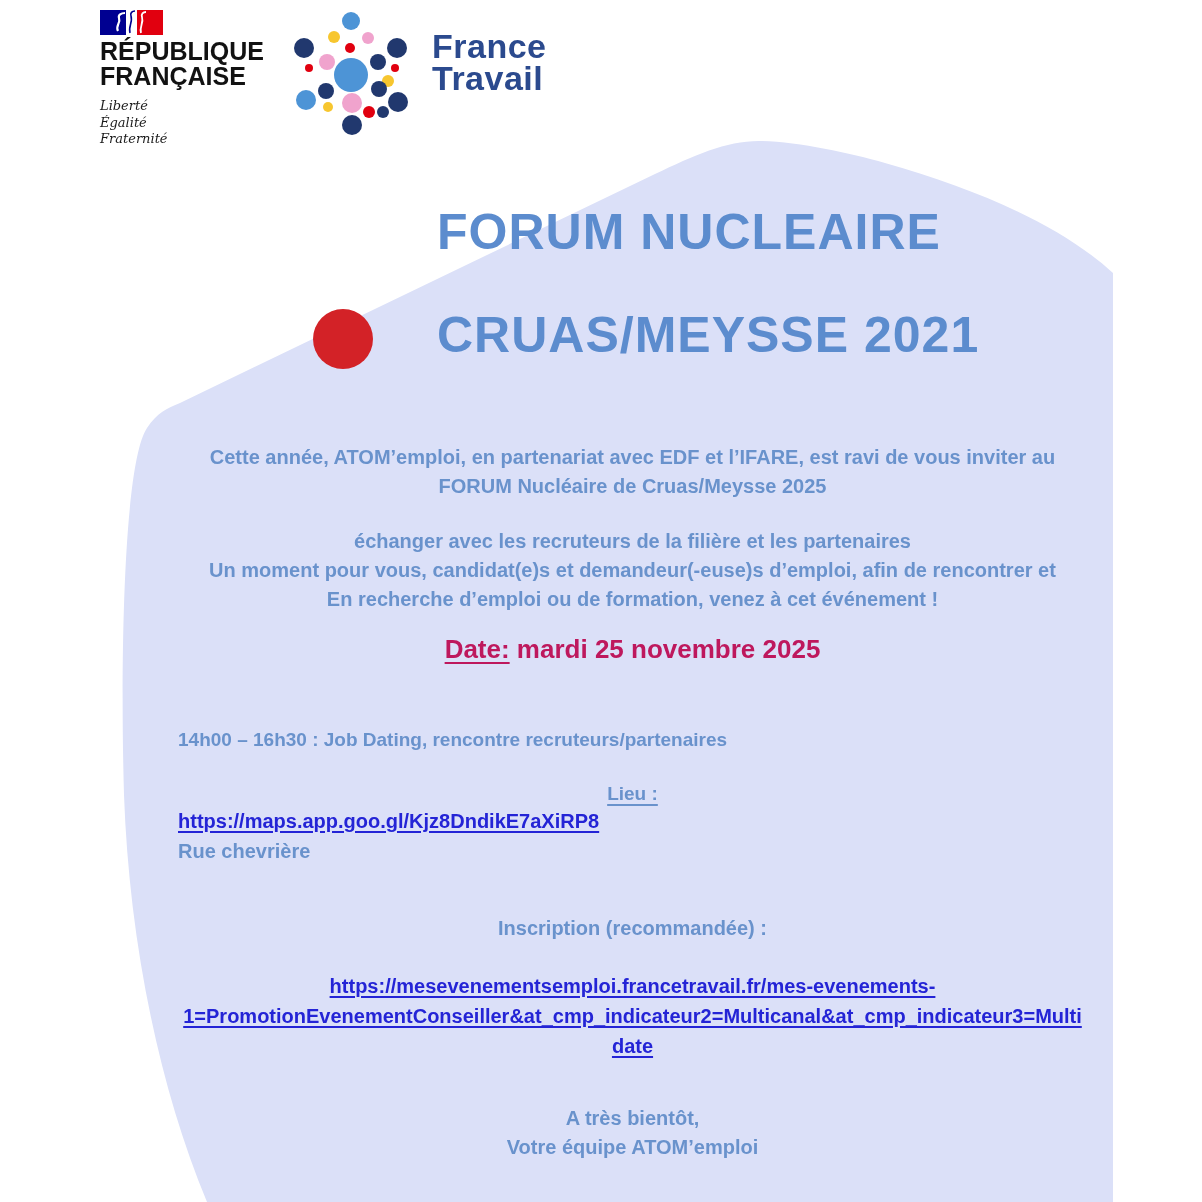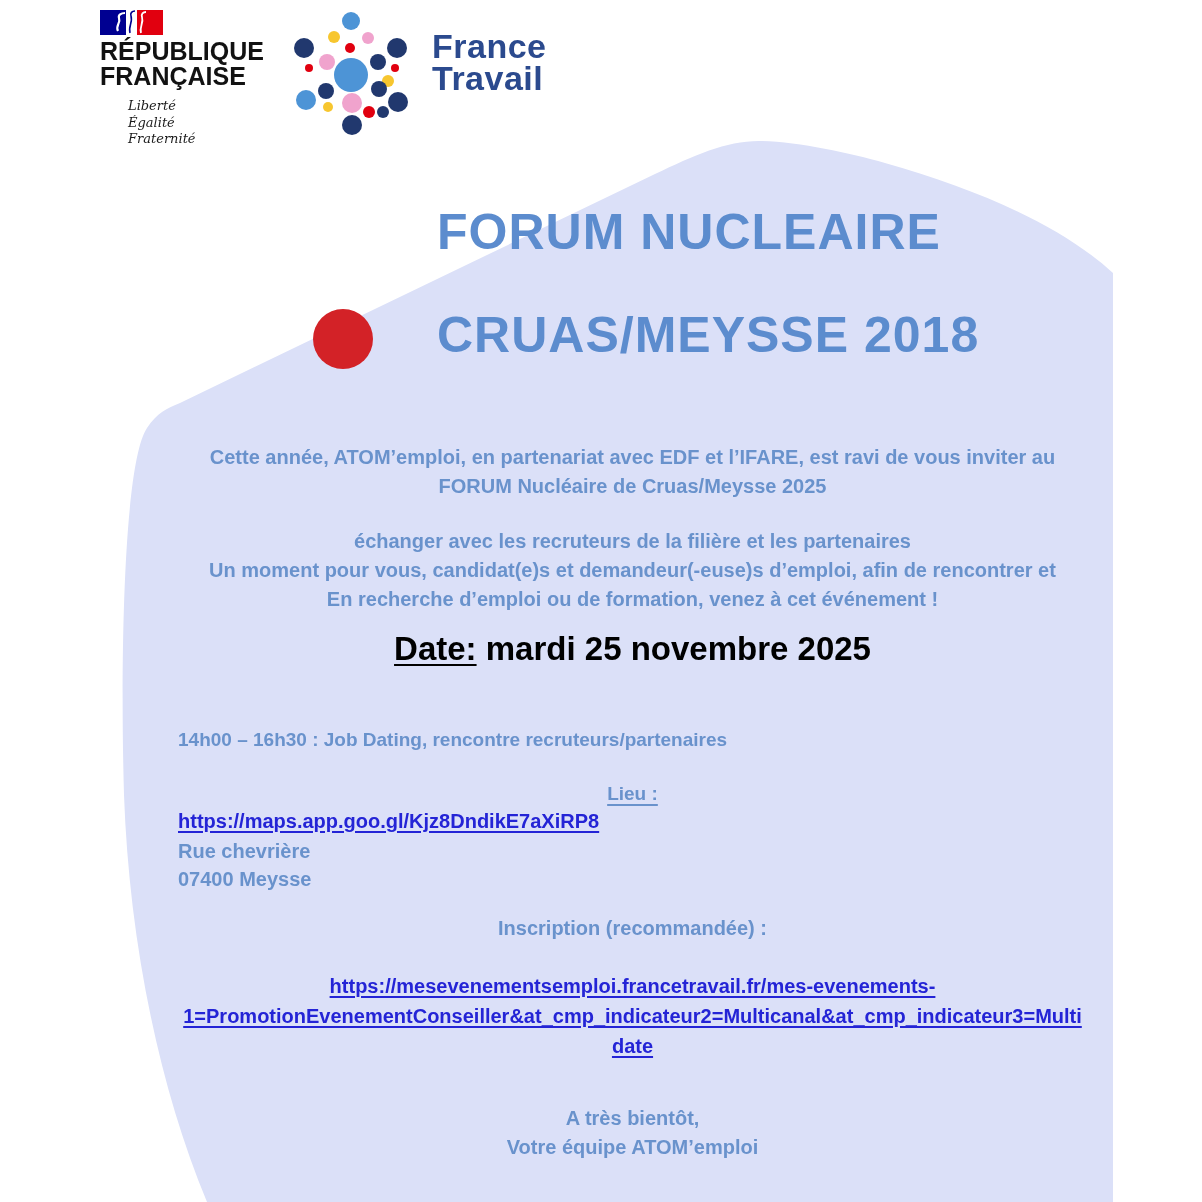--- a/index.html
+++ b/index.html
@@ -6,36 +6,36 @@
   .canvas{
     position:relative;width:1202px;height:1202px;overflow:hidden;background:#ffffff;
     font-family:"Liberation Sans",sans-serif;
     border-radius:26px;
   }
   .blob-svg{position:absolute;left:0;top:0;width:1202px;height:1202px;}
   
   .rf-logo{position:absolute;left:100px;top:10px;width:190px;}
   .rf-flag{display:block;}
   .rf-name{margin-top:4px;font-size:25px;line-height:25px;font-weight:800;color:#121212;letter-spacing:0px;}
-  .rf-motto{margin-top:9px;font-family:"DejaVu Serif",serif;font-style:italic;font-size:13px;line-height:16.5px;color:#1c1c1c;margin-left:28px;}
+  .rf-motto{margin-top:9px;font-family:"DejaVu Serif",serif;font-style:italic;font-size:13px;line-height:16.5px;color:#1c1c1c;}
   .ft-dots{position:absolute;left:285px;top:5px;width:150px;height:145px;}
   .ft-dot{position:absolute;border-radius:50%;}
   .ft-wordmark{position:absolute;left:432px;top:30px;font-size:34px;line-height:32px;font-weight:700;color:#2b4a8e;letter-spacing:0.5px;}
   
   .bullet{position:absolute;left:313px;top:309px;width:60px;height:60px;border-radius:50%;background:#d32227;}
   .title-line{position:absolute;left:437px;white-space:nowrap;font-size:50px;font-weight:800;color:#5c8cce;letter-spacing:1px;}
   .title-1{top:203px;}
   .title-2{top:306px;}
   
   .col{position:absolute;left:145px;top:0;width:975px;height:1202px;color:#6992cc;font-weight:700;}
   .block{position:absolute;left:0;width:975px;text-align:center;}
   .line{white-space:nowrap;}
   .intro{top:443px;font-size:20px;line-height:29px;}
   .pitch{top:527px;font-size:20px;line-height:29px;}
-  .date{top:632px;font-size:33px;line-height:34px;color:#000000;}
+  .date{top:632px;font-size:26px;line-height:34px;color:#be185d;}
   .h-underline{text-decoration:underline;text-decoration-thickness:2px;text-underline-offset:4px;}
   .programme-h{top:701px;font-size:19px;line-height:23px;}
   .programme-l{top:728px;font-size:19px;line-height:23px;text-align:left;padding-left:33px;box-sizing:border-box;}
   .lieu-h{top:782px;font-size:19px;line-height:23px;}
   .maps{top:809px;font-size:20px;line-height:24px;text-align:left;padding-left:33px;box-sizing:border-box;}
   .addr1{top:839px;font-size:20px;line-height:24px;text-align:left;padding-left:33px;box-sizing:border-box;}
   .addr2{top:867px;font-size:20px;line-height:24px;text-align:left;padding-left:33px;box-sizing:border-box;}
   .inscription-h{top:916px;font-size:20px;line-height:24px;}
   .url{top:971px;font-size:20px;line-height:30px;}
   .closing{top:1104px;font-size:20px;line-height:29px;}
@@ -101,21 +101,21 @@
       <div class="ft-dot" style="left: 92px; top: 101px; height: 12px; width: 12px; background: rgb(33, 56, 110);"></div>
       <div class="ft-dot" style="left: 57px; top: 110px; height: 20px; width: 20px; background: rgb(33, 56, 110);"></div>
     </div>
   <div class="ft-wordmark">
     <div>France</div>
     <div>Travail</div>
   </div>
 
   <div class="bullet"></div>
   <div class="title-line title-1">FORUM NUCLEAIRE</div>
-  <div class="title-line title-2">CRUAS/MEYSSE 2018</div>
+  <div class="title-line title-2">CRUAS/MEYSSE 2021</div>
 
   <div class="col">
 
     <div class="block intro">
       <div class="line">Cette année, ATOM’emploi, en partenariat avec EDF et l’IFARE, est ravi de vous inviter au</div>
       <div class="line">FORUM Nucléaire de Cruas/Meysse 2025</div>
     </div>
 
     <div class="block pitch">
       <div class="line">échanger avec les recruteurs de la filière et les partenaires</div>
@@ -129,21 +129,20 @@
 
     <div class="block programme-l line">14h00 – 16h30 : Job Dating, rencontre recruteurs/partenaires</div>
 
     <div class="block lieu-h">
       <span class="h-underline">Lieu :</span>
     </div>
     <div class="block maps line">
       <a class="link">https://maps.app.goo.gl/Kjz8DndikE7aXiRP8</a>
     </div>
     <div class="block addr1 line">Rue chevrière</div>
-    <div class="block addr2 line">07400 Meysse</div>
 
     <div class="block inscription-h">Inscription (recommandée) :</div>
 
     <div class="block url">
       <a class="link">
         <div class="line">https://mesevenementsemploi.francetravail.fr/mes-evenements-</div>
         <div class="line">1=PromotionEvenementConseiller&amp;at_cmp_indicateur2=Multicanal&amp;at_cmp_indicateur3=Multi</div>
         <div class="line">date</div>
       </a>
     </div>

